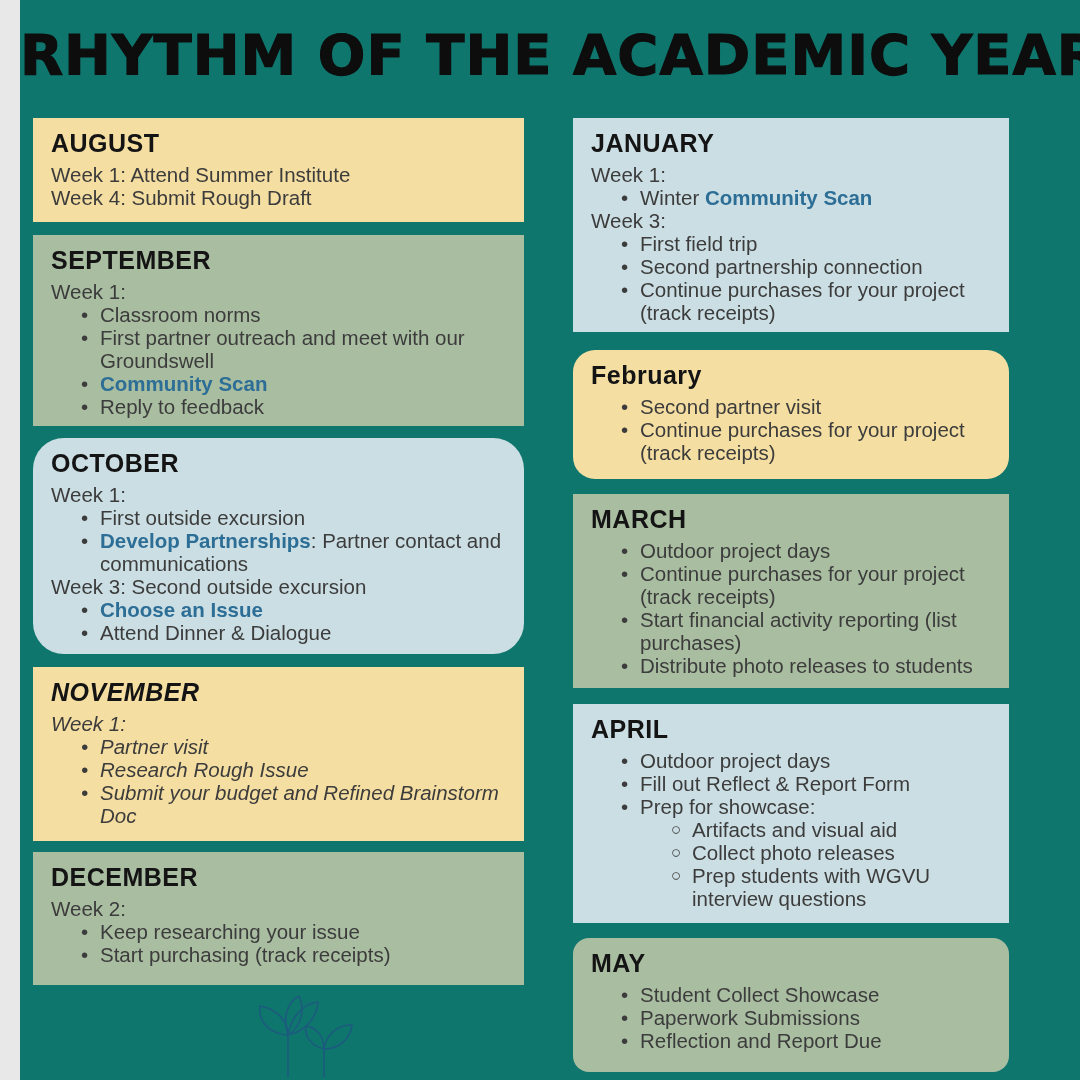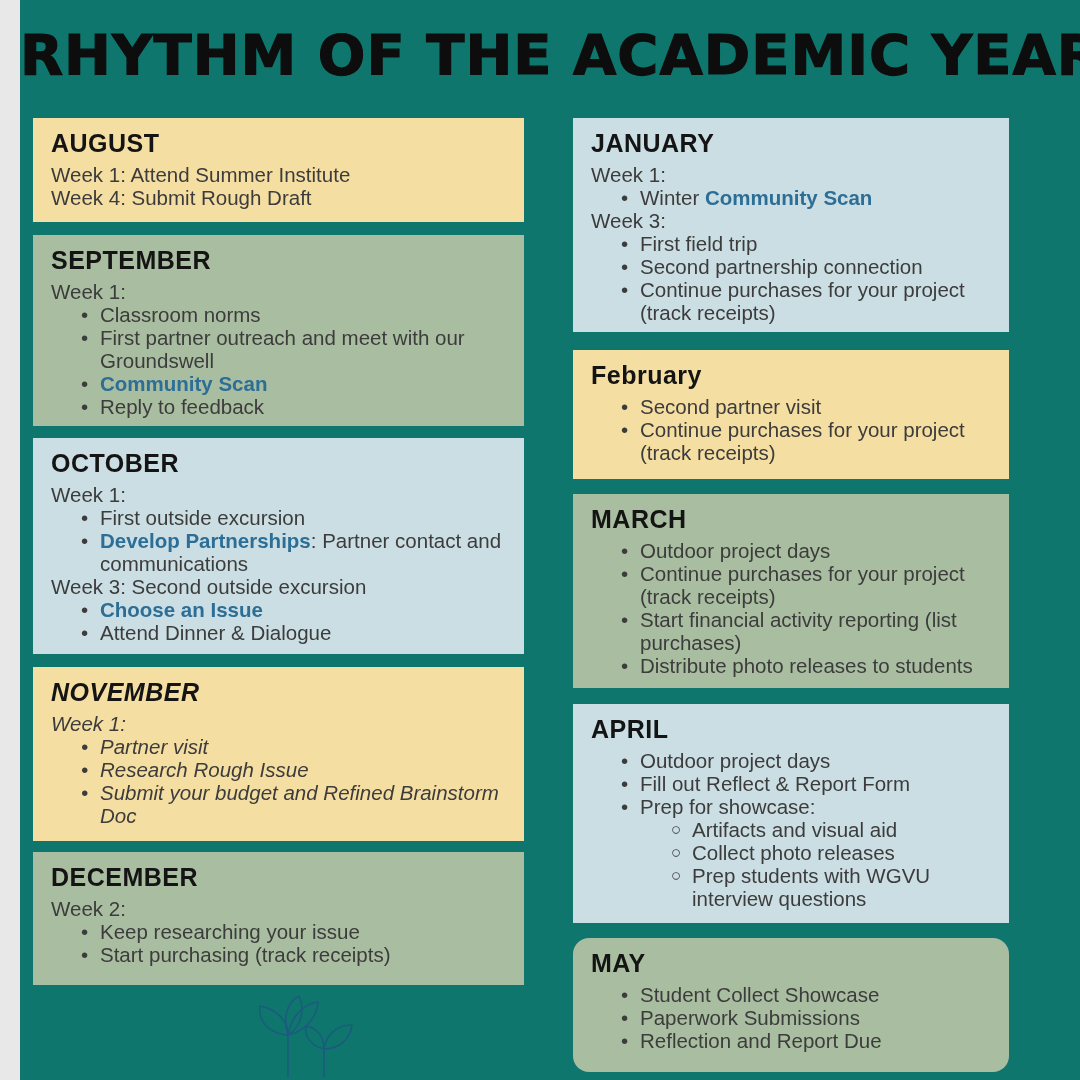--- a/index.html
+++ b/index.html
@@ -87,21 +87,21 @@
         </div>
         <div class="line bullet">
           <span class="mk">•</span>
           <span class="tx"><span class="accent">Community Scan</span></span>
         </div>
         <div class="line bullet">
           <span class="mk">•</span>
           <span class="tx"><span>Reply to feedback</span></span>
         </div>
       </section>
-      <section class="month-box" style="background: rgb(203, 222, 227); min-height: 216px; margin-bottom: 13px;">
+      <section class="month-box" style="background: rgb(203, 222, 227); min-height: 216px; margin-bottom: 13px; border-radius: 31px;">
         <h2><span>OCTOBER</span></h2>
         <div class="line text"><span class="tx"><span>Week 1:</span></span></div>
         <div class="line bullet">
           <span class="mk">•</span>
           <span class="tx"><span>First outside excursion</span></span>
         </div>
         <div class="line bullet">
           <span class="mk">•</span>
           <span class="tx"><span class="accent">Develop Partnerships</span><span>: Partner contact and communications</span></span>
         </div>
@@ -159,21 +159,21 @@
         </div>
         <div class="line bullet">
           <span class="mk">•</span>
           <span class="tx"><span>Second partnership connection</span></span>
         </div>
         <div class="line bullet">
           <span class="mk">•</span>
           <span class="tx"><span>Continue purchases for your project (track receipts)</span></span>
         </div>
       </section>
-      <section class="month-box" style="background: rgb(245, 222, 161); min-height: 129px; margin-bottom: 15px;">
+      <section class="month-box" style="background: rgb(245, 222, 161); min-height: 129px; margin-bottom: 15px; border-radius: 22px;">
         <h2><span>February</span></h2>
         <div class="line bullet">
           <span class="mk">•</span>
           <span class="tx"><span>Second partner visit</span></span>
         </div>
         <div class="line bullet">
           <span class="mk">•</span>
           <span class="tx"><span>Continue purchases for your project (track receipts)</span></span>
         </div>
       </section>

